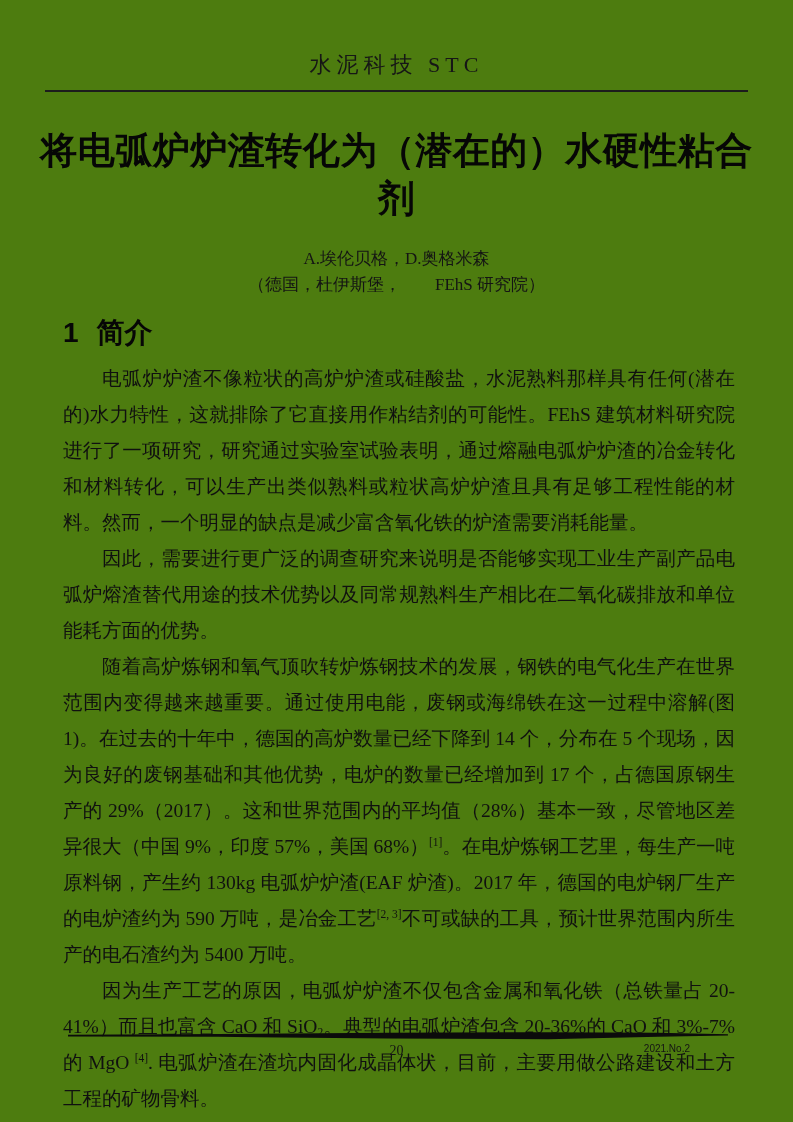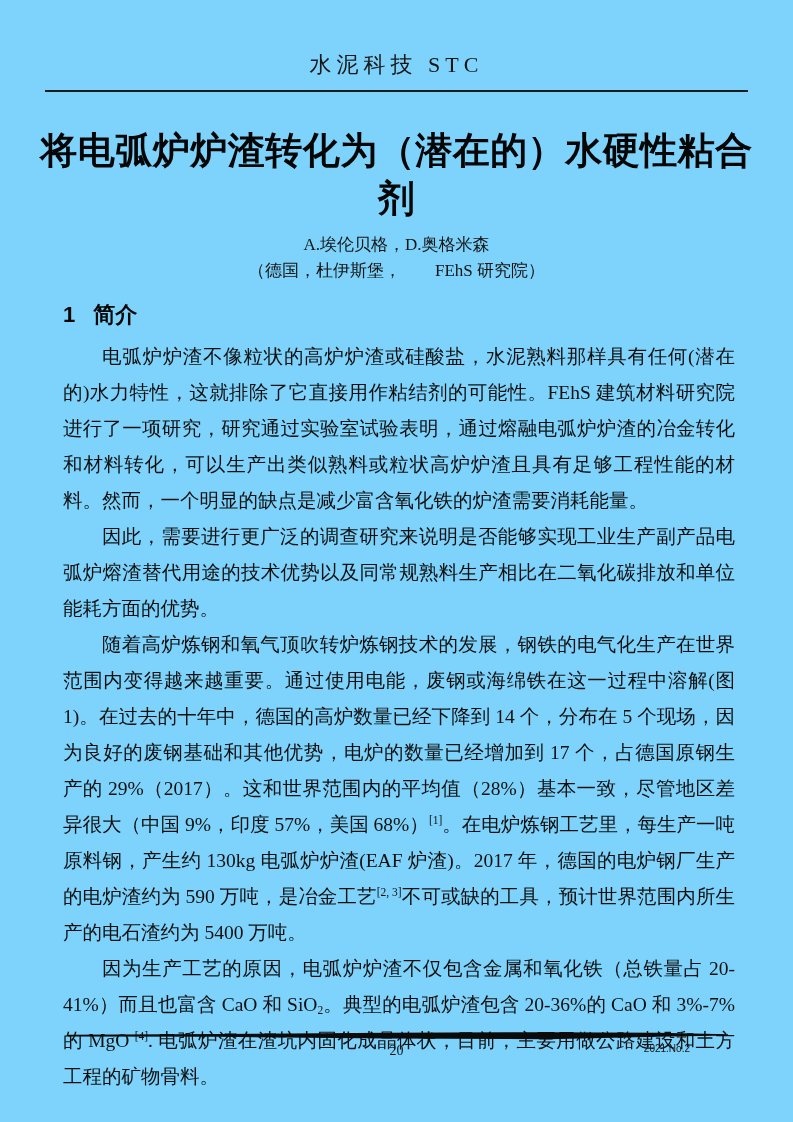--- a/index.html
+++ b/index.html
@@ -5,21 +5,21 @@
   * { margin: 0; padding: 0; box-sizing: border-box; }
   html, body { background: #ffffff; }
   body {
     width: 793px; height: 1122px;
     font-family: "Liberation Serif", "DejaVu Serif", serif;
     color: #111111;
   }
   .page {
     position: relative;
     width: 793px; height: 1122px;
-    background: #7dd3fc;
+    background: #4d7c0f;
     overflow: hidden;
   }
   
   .journal-name {
     margin-top: 50px;
     text-align: center;
     font-size: 22px;
     letter-spacing: 5px;
     color: #161616;
   }
@@ -33,37 +33,37 @@
     margin: 35px 30px 0 30px;
     text-align: center;
     font-size: 37px;
     line-height: 1.3;
     font-weight: bold;
     font-family: "Liberation Sans", "DejaVu Sans", sans-serif;
     color: #060606;
     letter-spacing: 0.5px;
   }
   .authors {
-    margin-top: 10px;
+    margin-top: 24px;
     text-align: center;
     font-size: 17px;
     color: #141414;
   }
   .affiliation {
     margin-top: 3px;
     text-align: center;
     font-size: 17px;
     color: #141414;
   }
   
   .content { margin: 0 58px 0 63px; }
   .section-heading {
     font-family: "Liberation Sans", "DejaVu Sans", sans-serif;
     font-weight: bold;
-    font-size: 22px;
+    font-size: 28px;
     color: #060606;
     margin-top: 18px;
     margin-bottom: 9px;
   }
   .section-heading.second { margin-top: 8px; }
   .section-heading .sec-title { margin-left: 18px; }
   .body-p {
     font-size: 19.5px;
     line-height: 36px;
     text-align: justify;

